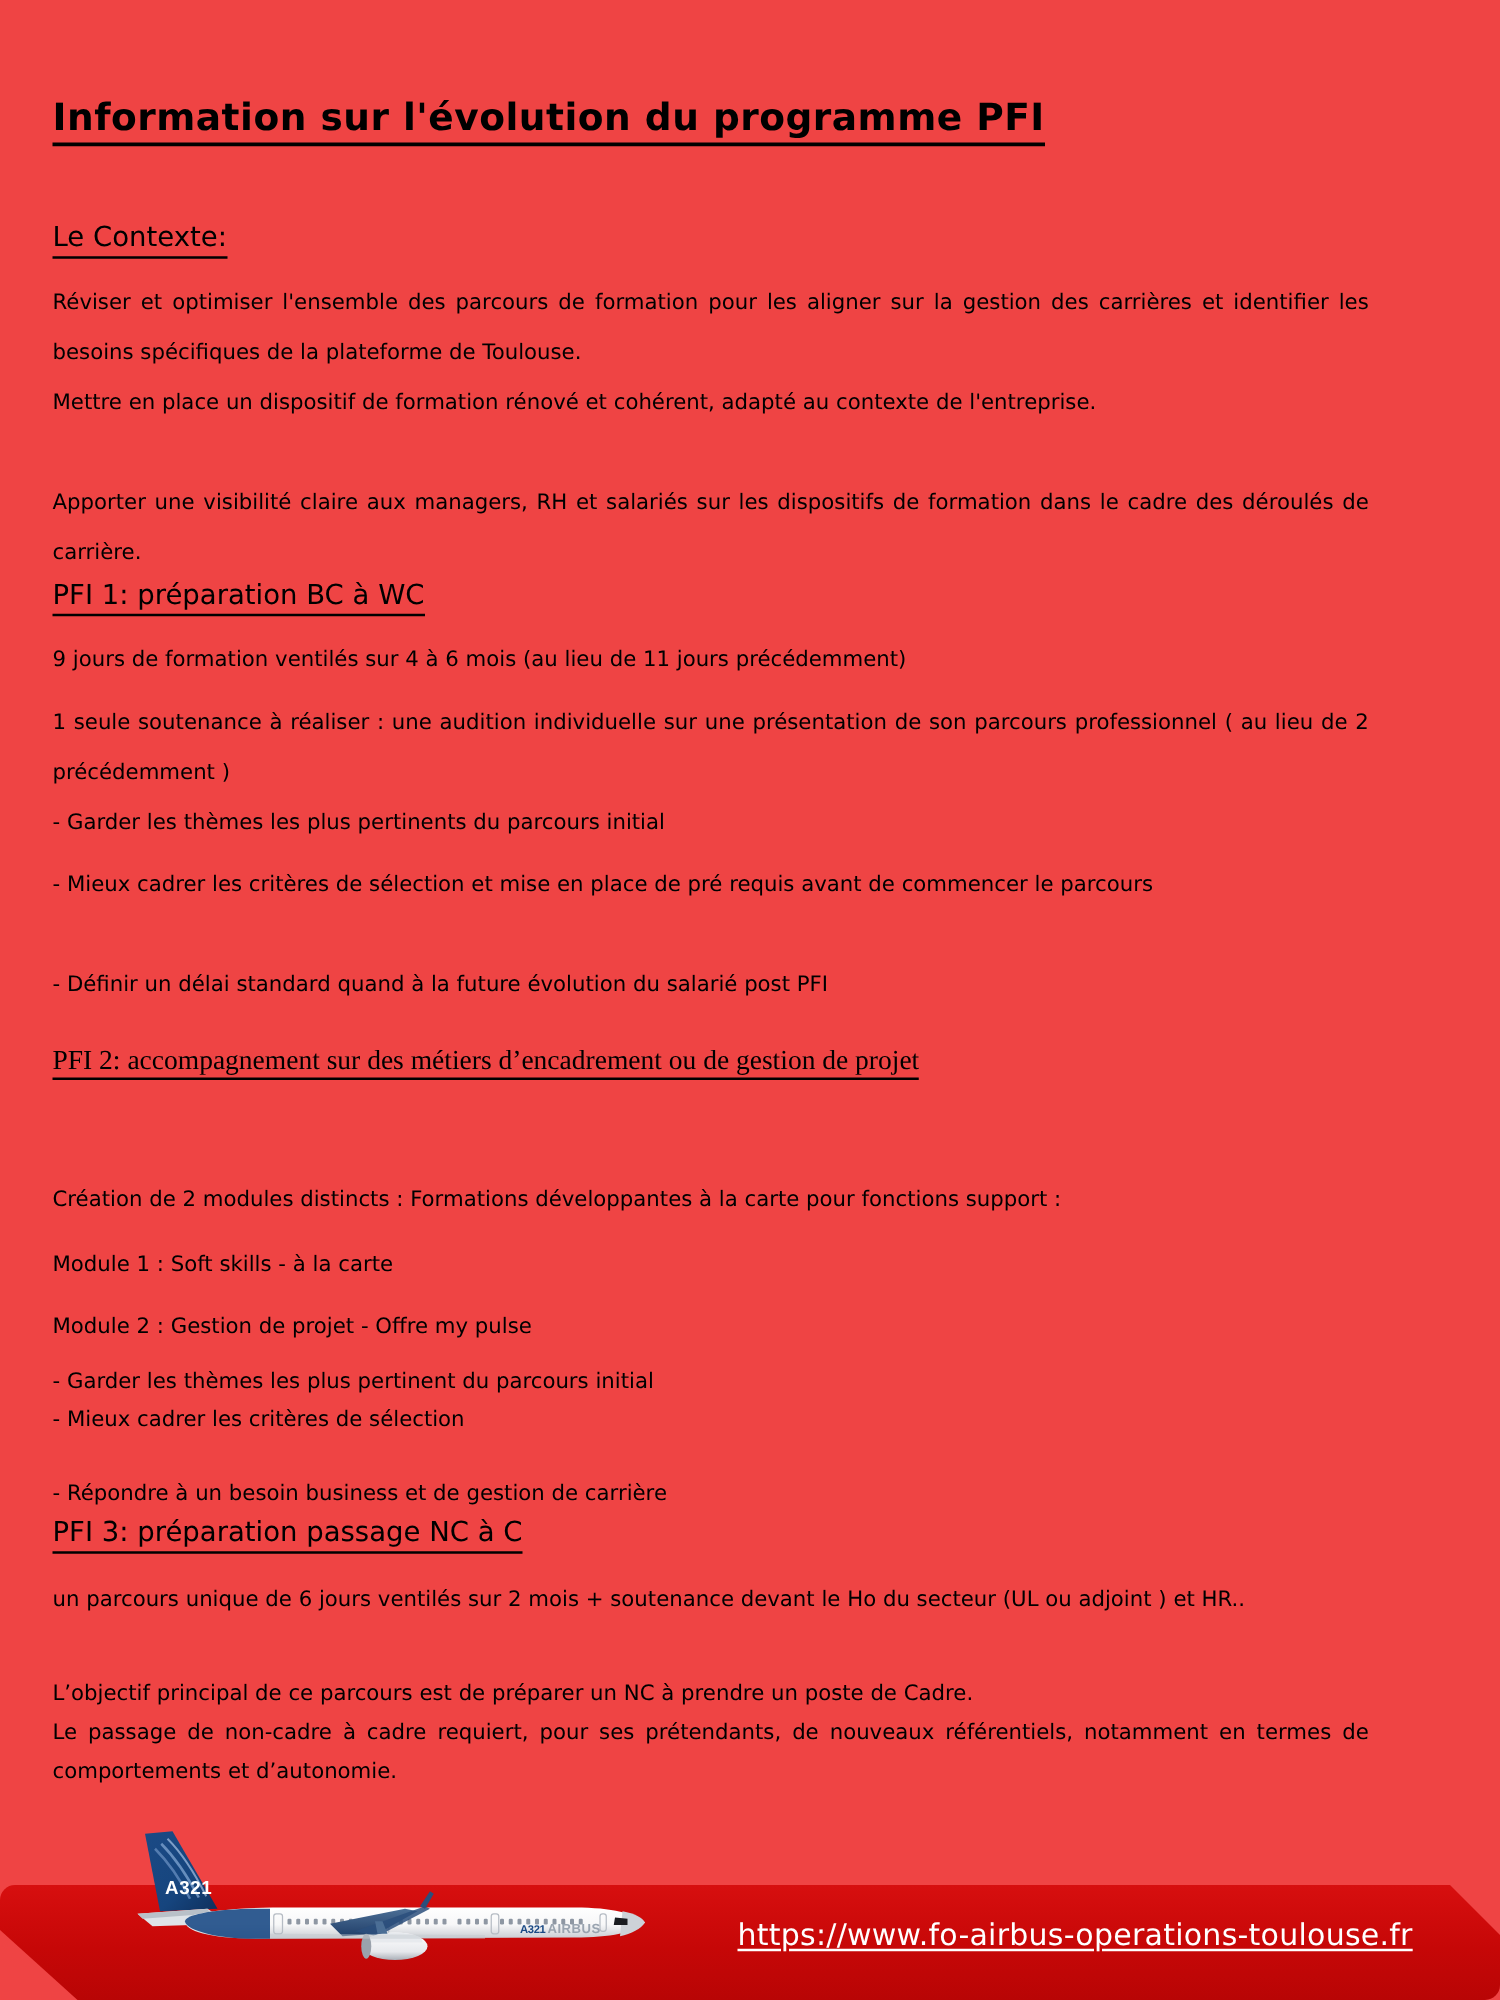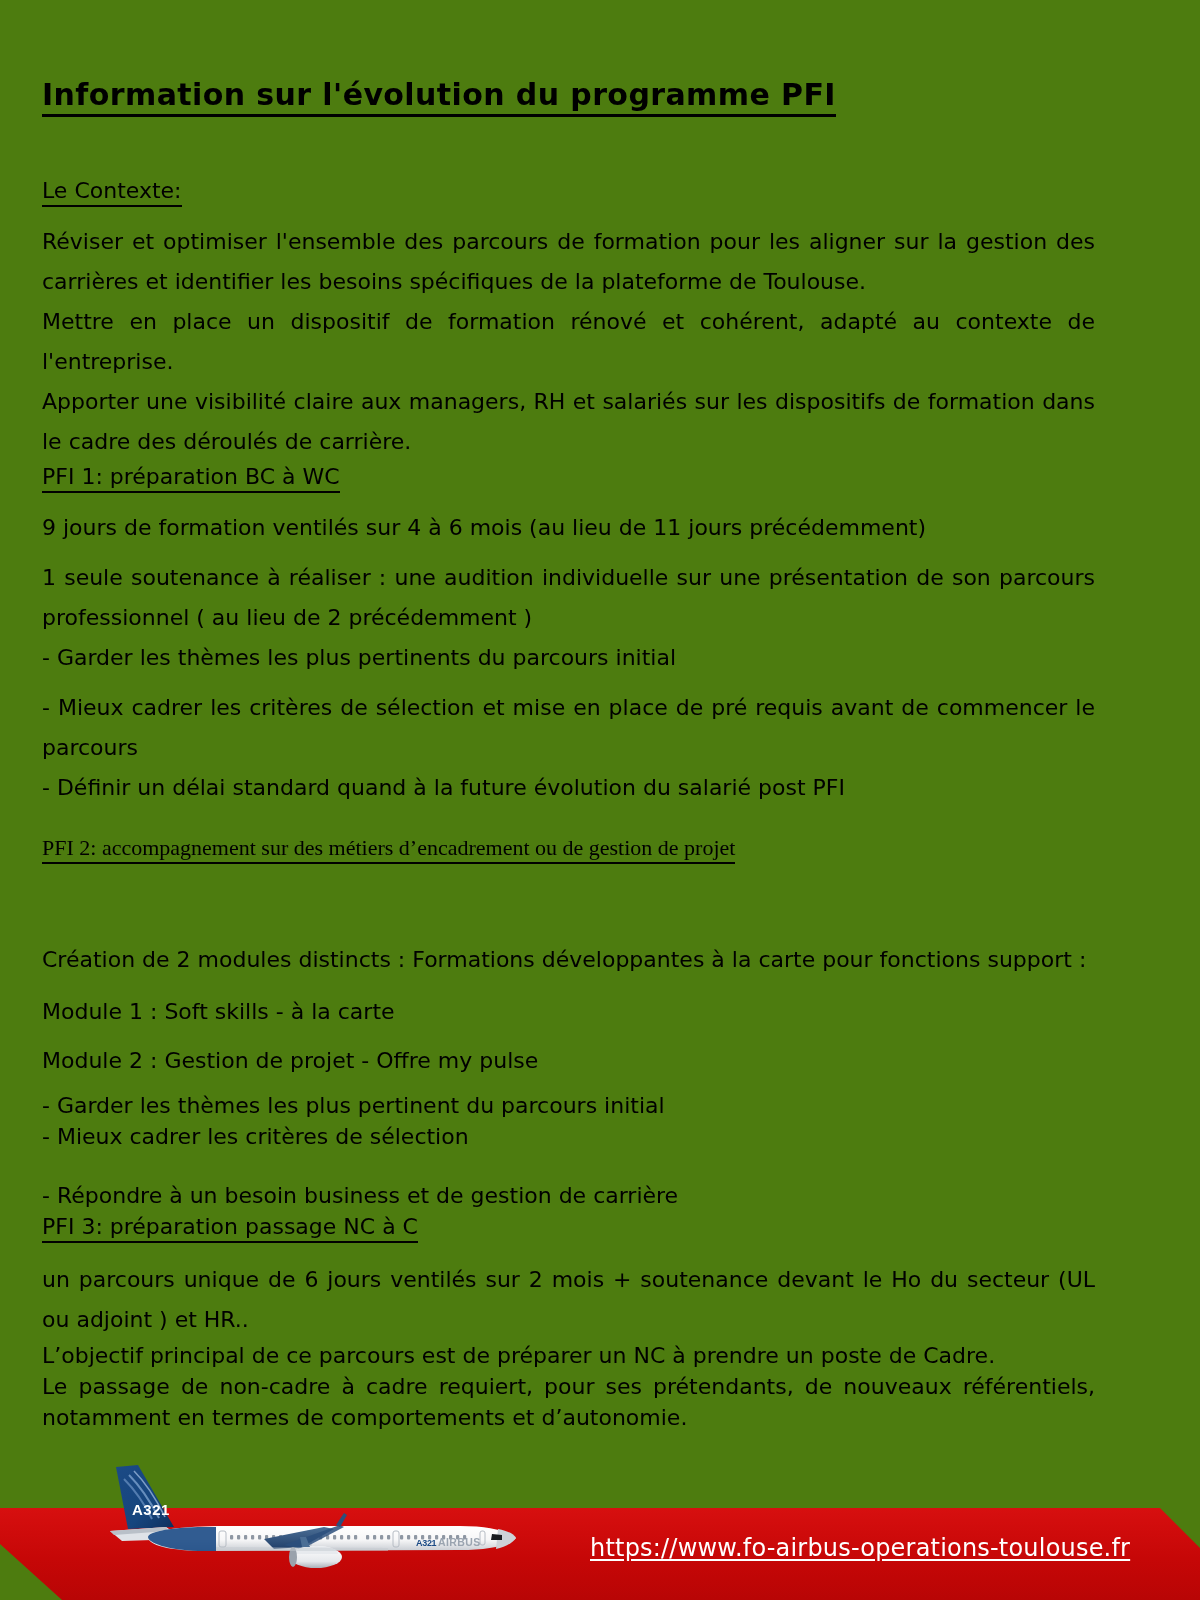--- a/index.html
+++ b/index.html
@@ -11,21 +11,21 @@
     height: 1600px;
     background: #ffffff;
     font-family: "DejaVu Sans", sans-serif;
     overflow: hidden;
     position: relative;
   }
 
   .page {
     position: absolute;
     inset: 0;
-    background: #4d7c0f;
+    background: #ef4444;
   }
 
   .doc-body {
     position: absolute;
     left: 42px;
     top: 0;
     width: 1056px;
     height: 1450px;
   }
 
@@ -57,40 +57,41 @@
     border-bottom: 2px solid #000;
     display: inline-block;
     padding-bottom: 1px;
     line-height: 1.18;
   }
 
   .para {
     position: absolute;
     left: 0;
     width: 1053px;
-    font-size: 22px;
+    font-size: 17px;
     line-height: 40px;
     color: #000;
     text-align: justify;
     text-justify: inter-word;
   }
   .para.nojust { text-align: left; }
 
   .tight {
     line-height: 31px;
   }
 
   
   .footer {
     position: absolute;
     left: 0;
     top: 1508px;
     width: 1200px;
     height: 92px;
     overflow: hidden;
+    border-radius: 12px;
   }
   .red-band {
     position: absolute;
     left: 0;
     top: 0;
     width: 1200px;
     height: 92px;
     background: #cc0a0a;
     background: linear-gradient(180deg, #d70f0f 0%, #c60707 55%, #b80505 100%);
     clip-path: polygon(0 0, 1160px 0, 1200px 40px, 1200px 92px, 62px 92px, 0 36px);

